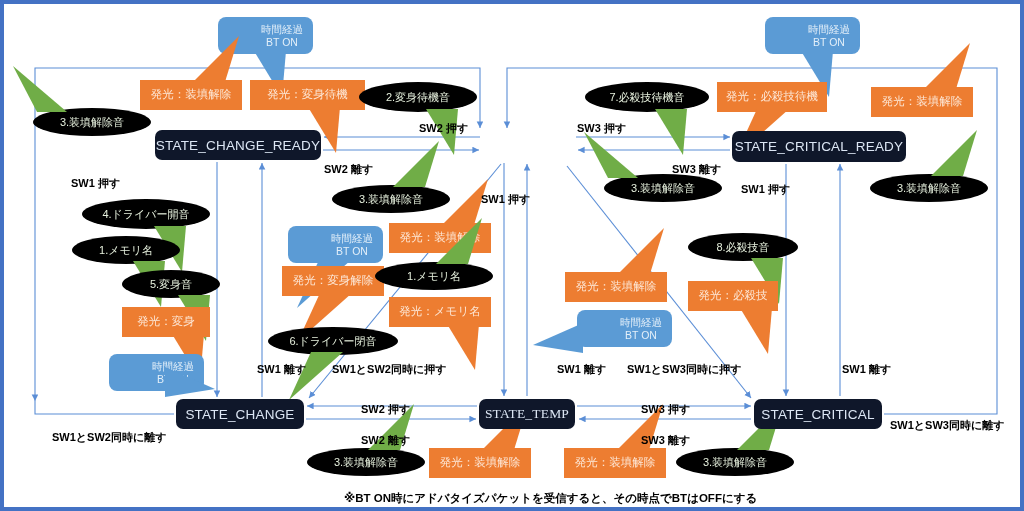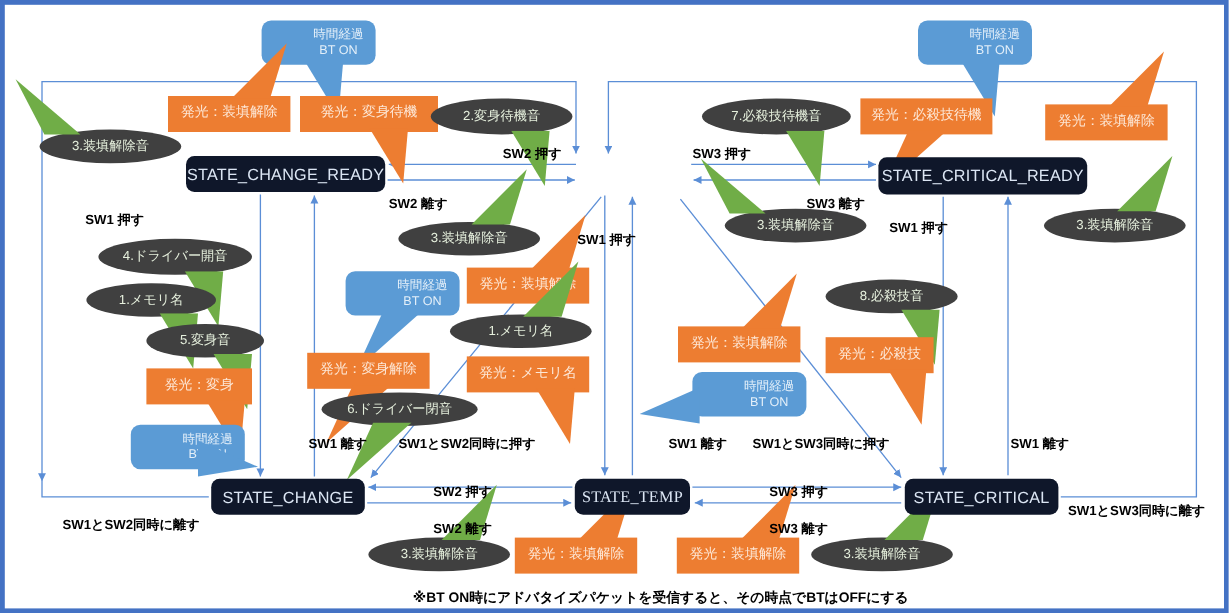--- a/index.html
+++ b/index.html
@@ -26,21 +26,21 @@
     position:relative;display:flex;align-items:center;justify-content:center;
     text-align:center;line-height:1.15;white-space:nowrap;
   }
   
   .co-rect .body{
     background:#ed7d31;color:#fde7d6;font-size:11.5px;
     padding:0;height:100%;width:100%;
   }
   
   .co-ell .body{
-    background:#404040;color:#e6f0dd;border-radius:50%;
+    background:#000000;color:#e6f0dd;border-radius:50%;
     font-size:11px;height:100%;width:100%;text-align:right;
   }
   
   .co-rnd .body{
     background:#5b9bd5;color:#e3eff9;border-radius:8px;
     font-size:10.5px;height:100%;width:100%;padding-left:33px;
   }
   .co .tail{position:absolute;z-index:24;}
   
   .tlabel{
@@ -256,21 +256,21 @@
             <path d="M0,4 L0,34 L50,26 z" fill="#5b9bd5"></path>
           </svg></span>
         <div class="body">時間経過<br>BT ON</div>
       </div>
       <div class="co co-rnd" style="left: 284px; top: 222px; width: 62px; height: 37px;">
         <span class="tail" style="left: 5.16px; top: 34px;"><svg width="60" height="60" viewBox="0 0 60 60">
             <path d="M26,0 L58,0 L4,48 z" fill="#5b9bd5"></path>
           </svg></span>
         <div class="body">時間経過<br>BT ON</div>
       </div>
-      <div class="co co-rect" style="left: 252px; top: 262px; width: 102px; height: 30px; margin-top: 28px;">
+      <div class="co co-rect" style="left: 278px; top: 262px; width: 102px; height: 30px;">
         <span class="tail" style="left: 12.36px; top: 27px;"><svg width="60" height="60" viewBox="0 0 60 60">
             <path d="M26,0 L58,0 L4,48 z" fill="#ed7d31"></path>
           </svg></span>
         <div class="body">発光：変身解除</div>
       </div>
       <div class="co co-ell" style="left: 371px; top: 258px; width: 118px; height: 28px;">
         <span class="tail" style="left: 59px; top: -46px;"><svg width="60" height="60" viewBox="0 0 60 60">
             <path d="M2,48 L34,48 L48,2 z" fill="#70ad47"></path>
           </svg></span>
         <div class="body">1.メモリ名</div>

